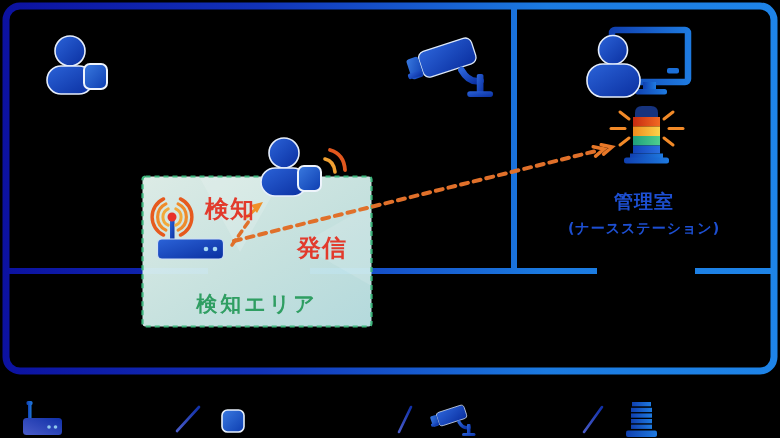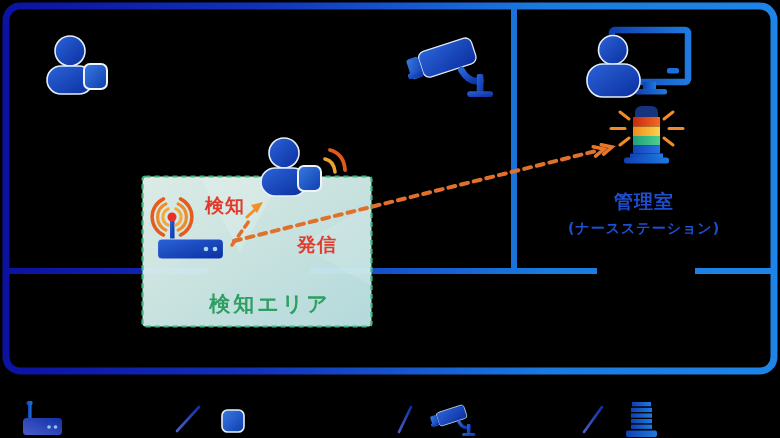--- a/index.html
+++ b/index.html
@@ -1,21 +1,21 @@
 <!DOCTYPE html>
 <html><head>
 <meta charset="utf-8">
 <style>
   html,body{margin:0;padding:0;background:#000;}
   #stage{position:relative;width:780px;height:438px;background:#000;overflow:hidden;
          font-family:"DejaVu Sans","Liberation Sans",sans-serif;}
   #stage svg{position:absolute;left:0;top:0;}
   .lbl{position:absolute;font-weight:bold;white-space:nowrap;}
-  .lbl-red{color:#e23a2c;font-size:19px;letter-spacing:1px;}
-  .lbl-green{color:#2f9e62;font-size:21px;letter-spacing:3px;padding-left:13px;}
+  .lbl-red{color:#e23a2c;font-size:24px;letter-spacing:1px;}
+  .lbl-green{color:#2f9e62;font-size:21px;letter-spacing:3px;}
   .lbl-blue{color:#1d4fd2;font-size:19px;letter-spacing:1px;text-align:center;line-height:27px;}
   .lbl-blue .sub{font-size:14px;}
 </style>
 </head>
 <body>
 
 <div id="stage">
 
 <svg width="780" height="438" viewBox="0 0 780 438">
   <defs>

